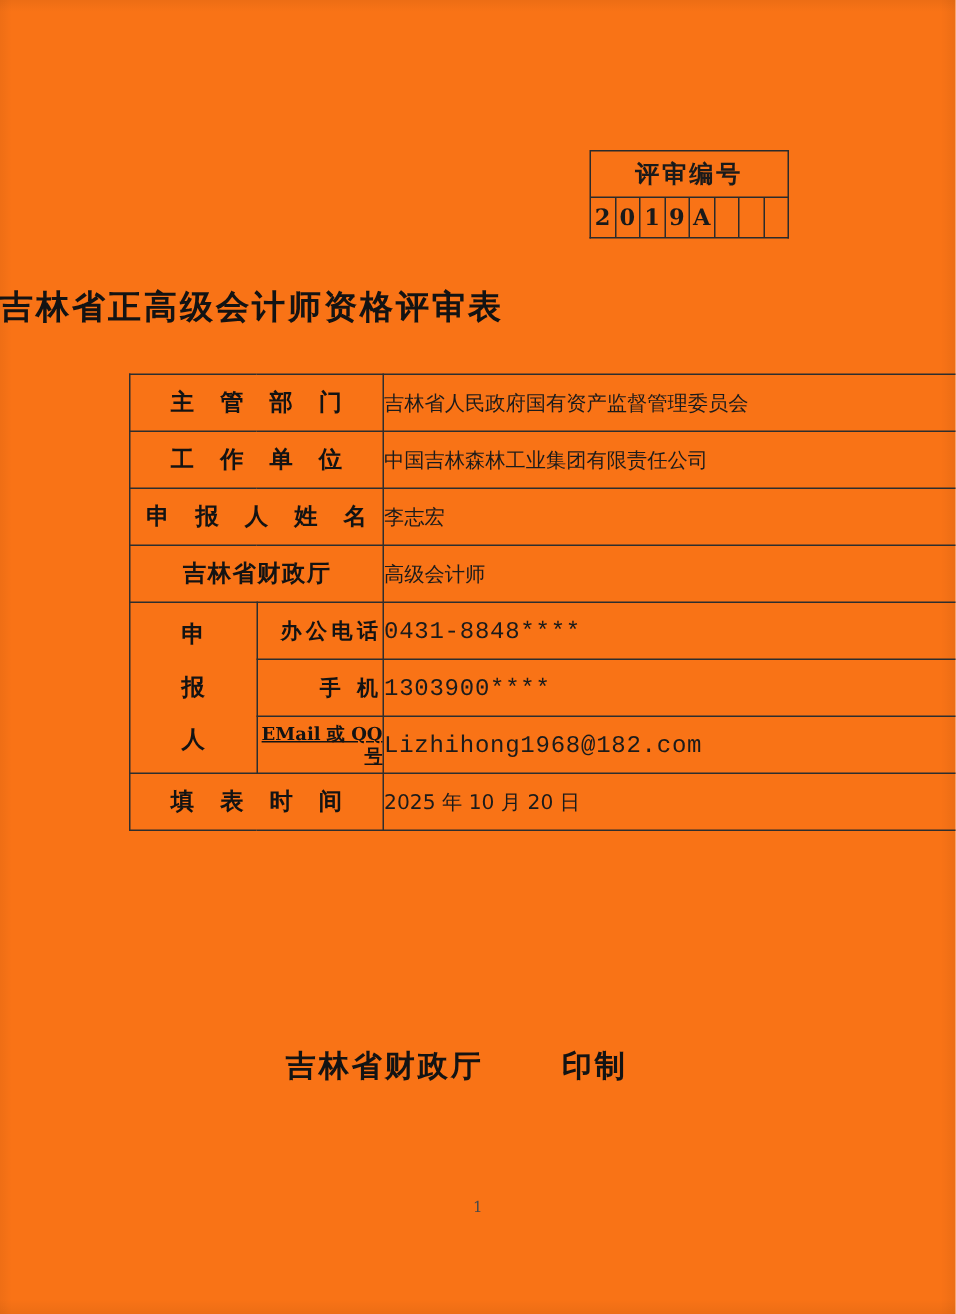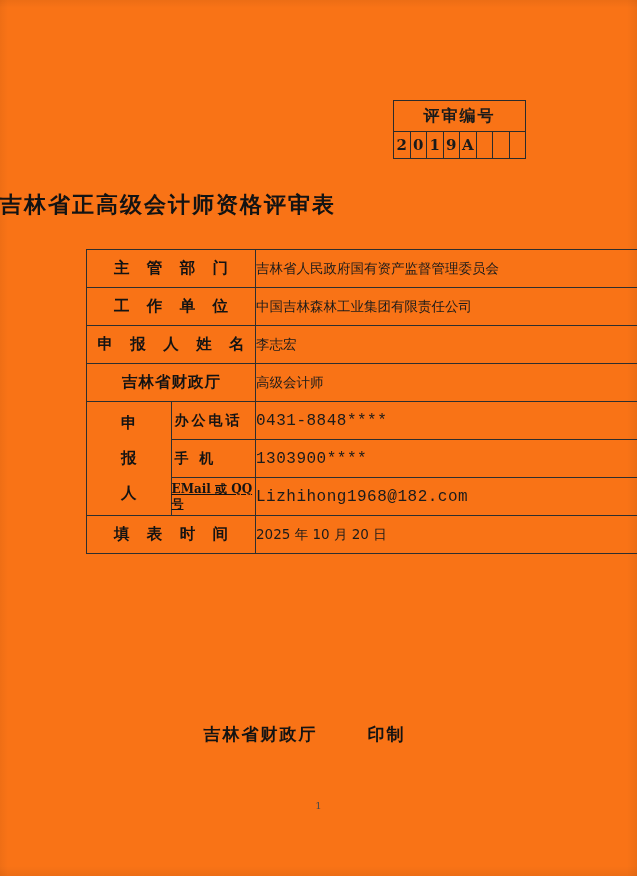--- a/index.html
+++ b/index.html
@@ -123,21 +123,21 @@
     font-weight: 700;
     font-family: "DejaVu Sans", sans-serif;
     color: #131313;
     line-height: 35px;
   }
   .vert-cell span {
     display: block;
   }
   .sub-label {
     width: 90px;
-    text-align: left;
+    text-align: right;
     font-size: 14px;
     font-weight: 700;
     letter-spacing: 3px;
     text-indent: 3px;
     font-family: "DejaVu Sans", sans-serif;
     color: #131313;
   }
   .sub-label.small {
     font-size: 12px;
     letter-spacing: 0;
@@ -148,24 +148,24 @@
     text-decoration: underline;
   }
   .tall {
     height: 48px;
   }
 
   
   .footer-line {
     position: absolute;
     left: 0;
-    top: 723px;
+    top: 697px;
     width: 609px;
     text-align: center;
-    font-size: 17px;
+    font-size: 20px;
     font-weight: 700;
     letter-spacing: 2px;
     font-family: "DejaVu Sans", sans-serif;
     color: #131313;
   }
   .footer-line .gap {
     display: inline-block;
     width: 34px;
   }
   .page-number {

